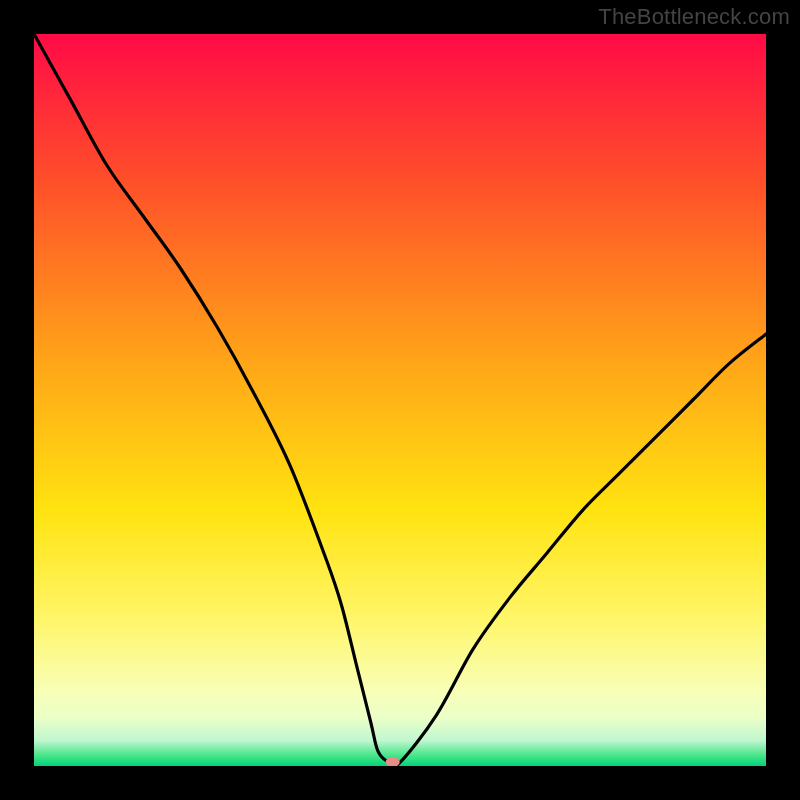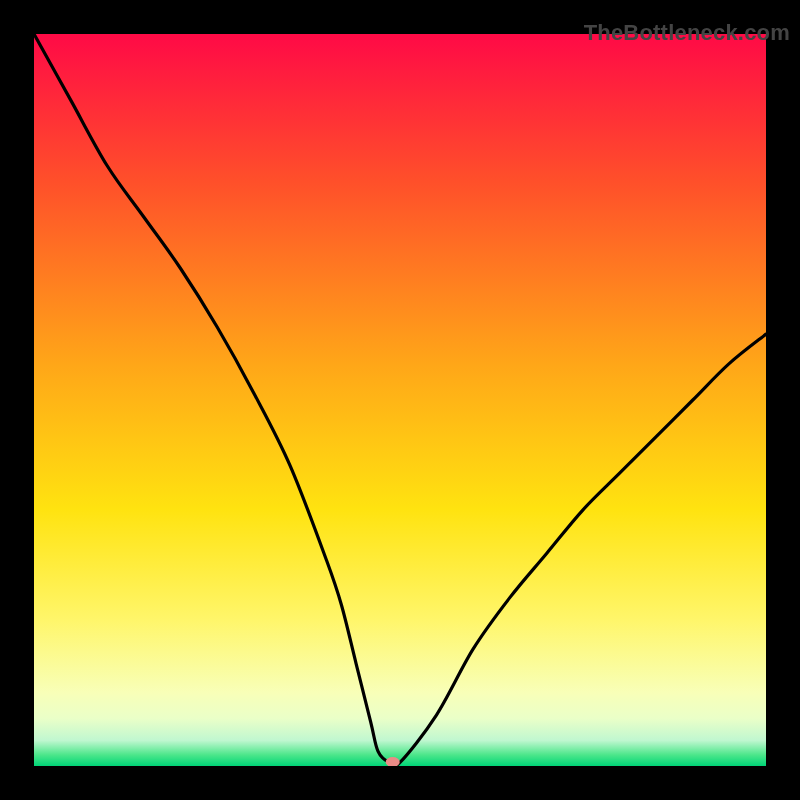--- a/index.html
+++ b/index.html
@@ -20,25 +20,25 @@
   .plot {
     position: absolute;
     left: 34px;
     top: 34px;
     width: 732px;
     height: 732px;
     overflow: hidden;
   }
   .watermark {
     position: absolute;
-    top: 20px;
+    top: 4px;
     right: 10px;
     color: #444;
     font-size: 22px;
-    font-weight: 700;
+    font-weight: 400;
     letter-spacing: 0.2px;
     user-select: none;
   }
 </style>
 </head>
 <body>
 
 <div class="frame">
   <div class="plot">
     <svg width="732" height="732" viewBox="0 0 732 732" preserveAspectRatio="none">

